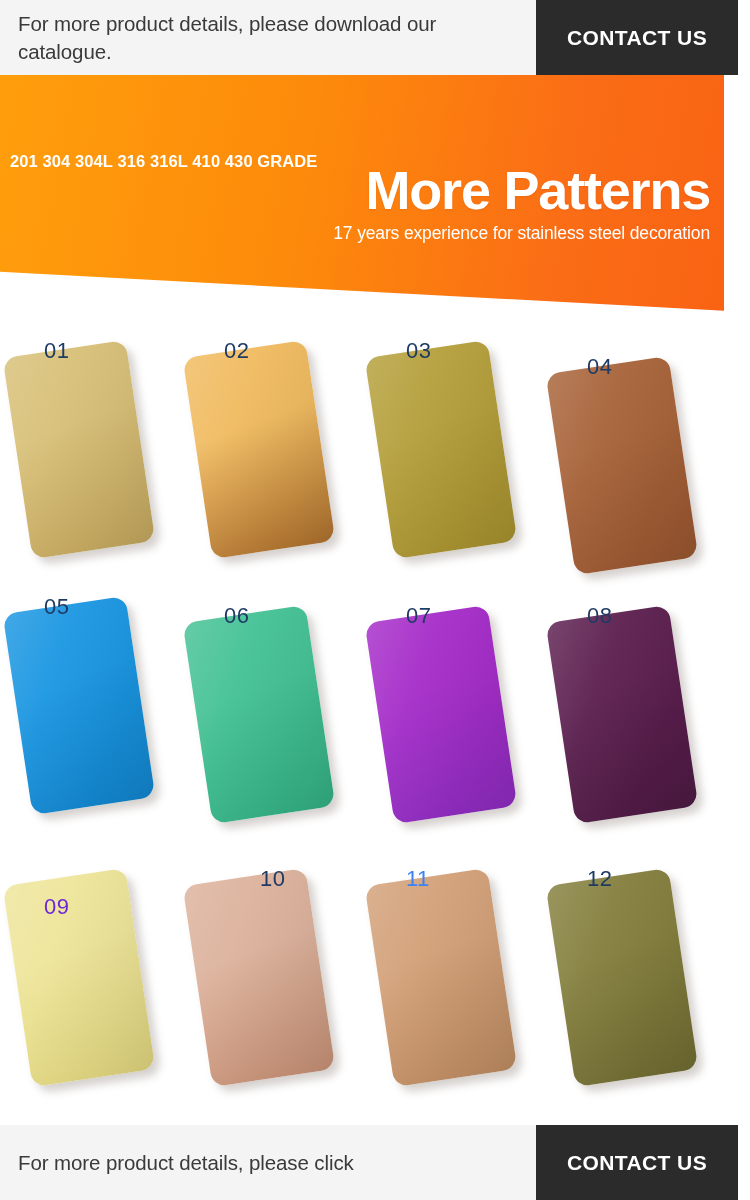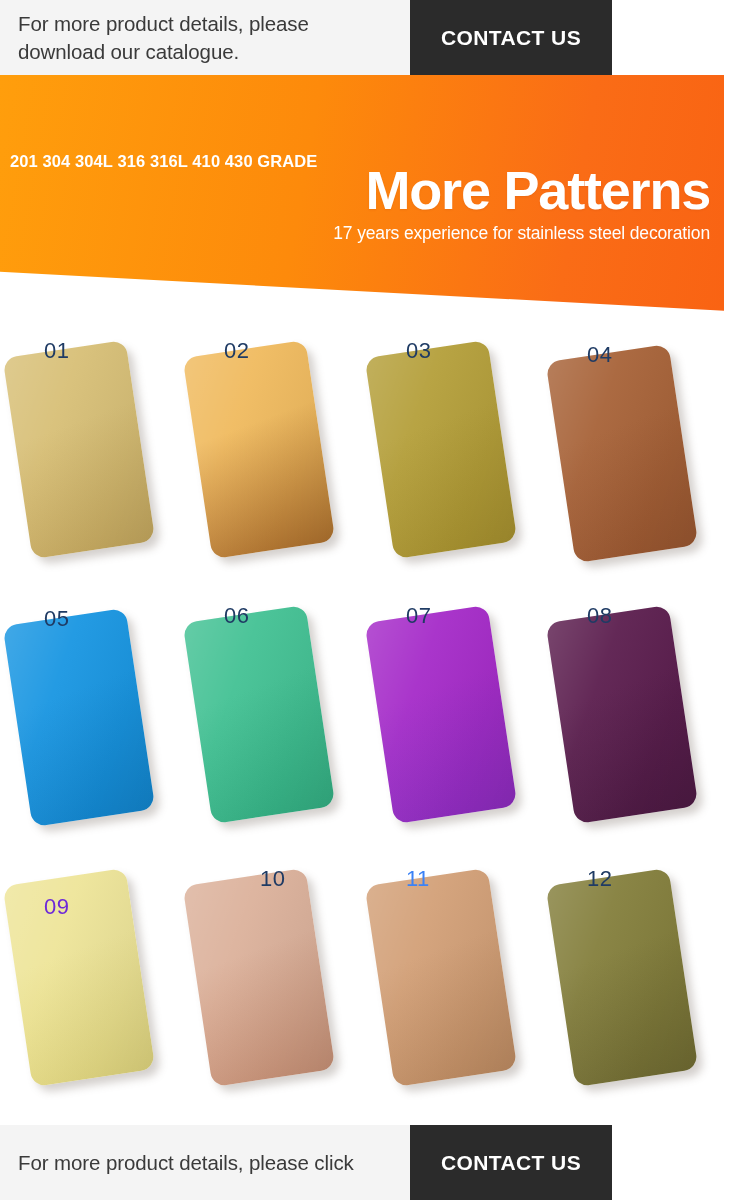--- a/index.html
+++ b/index.html
@@ -7,21 +7,21 @@
   html, body {
     width:750px; height:1200px;
     background:#ffffff;
     font-family:"Liberation Sans", sans-serif;
     overflow:hidden;
   }
   .page { position:relative; width:750px; height:1200px; background:#fff; }
 
   
   .cta-bar {
-    position:absolute; left:0; width:612px; height:75px;
+    position:absolute; left:0; width:738px; height:75px;
     background:#f4f4f4; display:flex; align-items:stretch;
   }
   .cta-bar.top { top:0; }
   .cta-bar.bottom { top:1125px; height:75px; }
   .cta-text {
     flex:1 1 auto; display:flex; align-items:center;
     padding:0 22px 0 18px;
     font-size:20.5px; line-height:1.32; color:#3a3a3a;
     letter-spacing:-0.1px; font-weight:400;
   }
@@ -104,25 +104,25 @@
         <div class="swatch-plate" style="background: linear-gradient(168deg, rgb(216, 192, 120) 0%, rgb(216, 192, 120) 38%, rgb(198, 169, 95) 100%);"></div>
       </div>
       <div class="swatch-cell" style="left: 180px; top: 0px;">
         <div class="swatch-label" style="color: rgb(31, 59, 100);">02</div>
         <div class="swatch-plate" style="background: linear-gradient(168deg, rgb(240, 187, 96) 0%, rgb(240, 187, 96) 38%, rgb(176, 114, 46) 100%);"></div>
       </div>
       <div class="swatch-cell" style="left: 362px; top: 0px;">
         <div class="swatch-label" style="color: rgb(31, 59, 100);">03</div>
         <div class="swatch-plate" style="background: linear-gradient(168deg, rgb(181, 160, 60) 0%, rgb(181, 160, 60) 38%, rgb(168, 146, 47) 100%);"></div>
       </div>
-      <div class="swatch-cell" style="left: 543px; top: 4px; text-align: right;">
+      <div class="swatch-cell" style="left: 543px; top: 16px; text-align: right;">
         <div class="swatch-label" style="color: rgb(31, 59, 100);">04</div>
         <div class="swatch-plate" style="background: linear-gradient(168deg, rgb(168, 100, 58) 0%, rgb(168, 100, 58) 38%, rgb(154, 87, 48) 100%);"></div>
       </div>
-      <div class="swatch-cell" style="left: 0px; top: 268px;">
+      <div class="swatch-cell" style="left: 0px; top: 256px;">
         <div class="swatch-label" style="color: rgb(31, 59, 100);">05</div>
         <div class="swatch-plate" style="background: linear-gradient(168deg, rgb(27, 151, 226) 0%, rgb(27, 151, 226) 38%, rgb(18, 134, 207) 100%);"></div>
       </div>
       <div class="swatch-cell" style="left: 180px; top: 265px;">
         <div class="swatch-label" style="color: rgb(31, 59, 100);">06</div>
         <div class="swatch-plate" style="background: linear-gradient(168deg, rgb(69, 194, 149) 0%, rgb(69, 194, 149) 38%, rgb(52, 177, 132) 100%);"></div>
       </div>
       <div class="swatch-cell" style="left: 362px; top: 265px;">
         <div class="swatch-label" style="color: rgb(31, 59, 100);">07</div>
         <div class="swatch-plate" style="background: linear-gradient(168deg, rgb(166, 45, 201) 0%, rgb(166, 45, 201) 38%, rgb(142, 44, 192) 100%);"></div>

